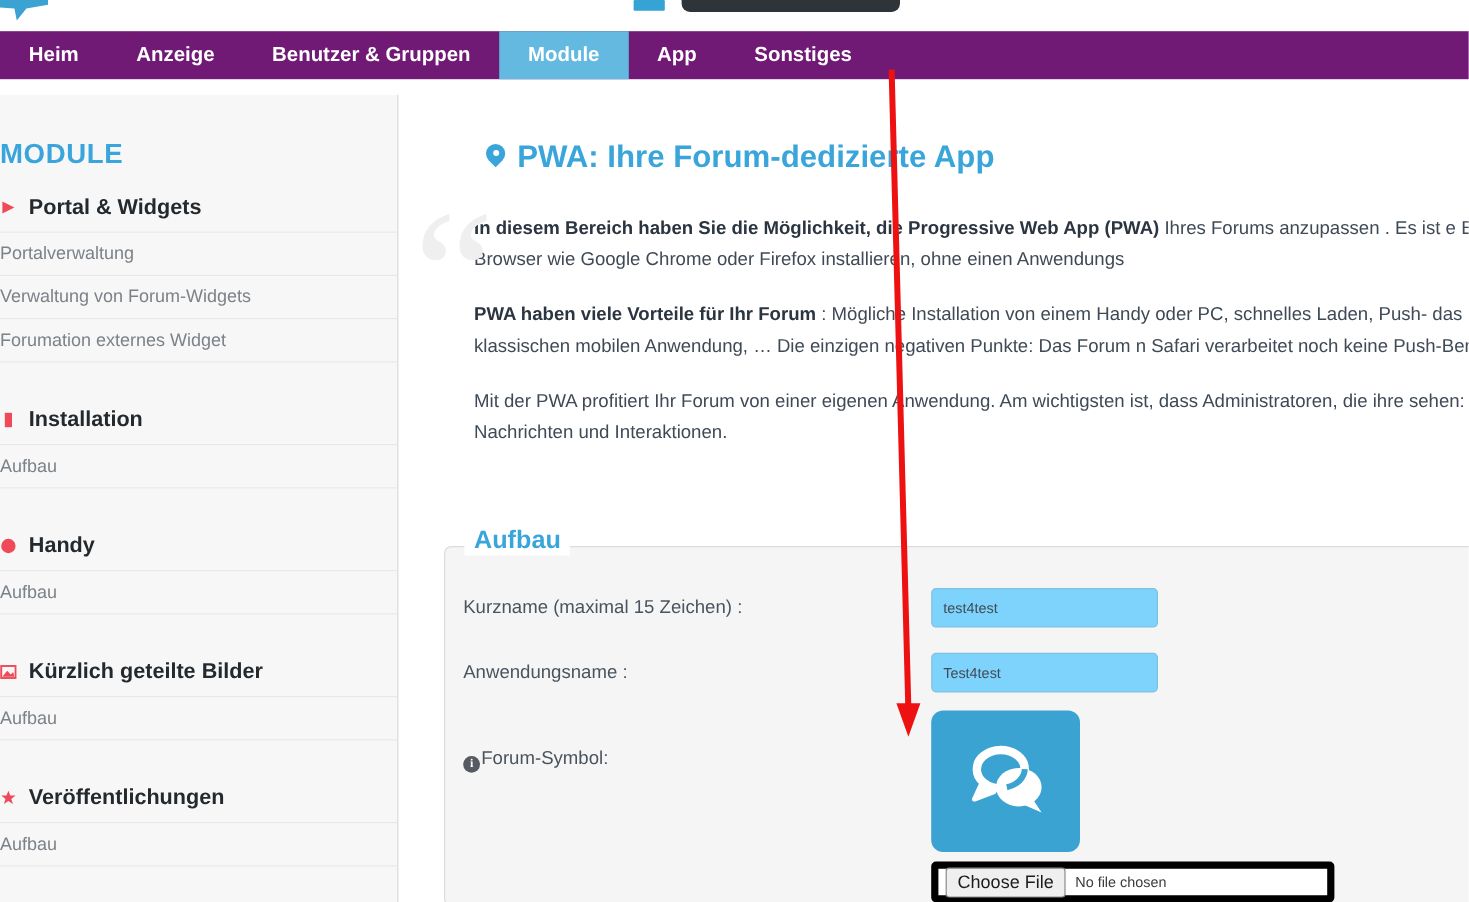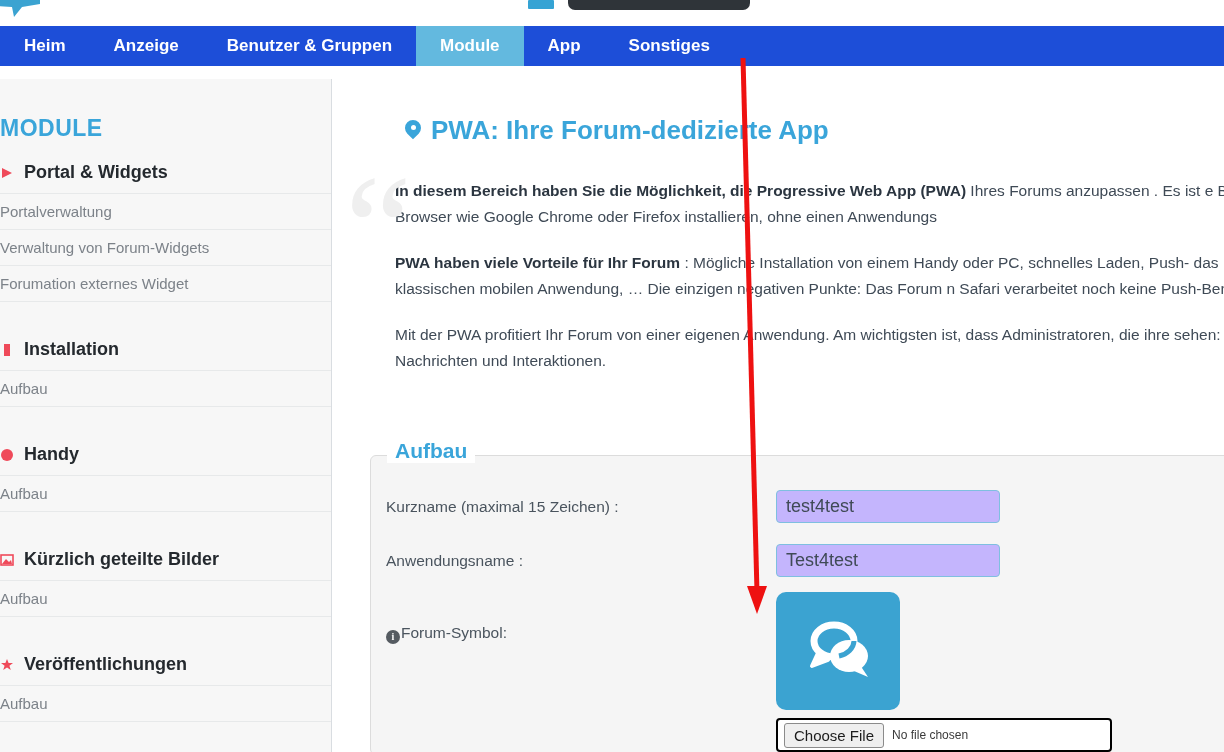--- a/index.html
+++ b/index.html
@@ -21,21 +21,21 @@
     background: #35a3d4; border-radius: 1px;
   }
   .top-dark-bar {
     position: absolute; left: 568px; top: -8px; width: 182px; height: 18px;
     background: #2f3439; border-radius: 7px;
   }
 
   
   .navbar {
     position: absolute; left: 0; top: 26px; width: 1224px; height: 40px;
-    background: #1d4ed8;
+    background: #701a75;
     display: flex; align-items: stretch;
   }
   .nav-item {
     display: flex; align-items: center; justify-content: center;
     color: #ffffff; font-weight: bold; font-size: 17px;
     padding: 0 24px; white-space: nowrap; cursor: pointer;
   }
   .nav-item.active { background: #63b9df; }
   .nav-spacer { flex: 1 1 auto; }
 
@@ -100,37 +100,37 @@
     position: absolute; left: 37px; top: 376px; width: 980px; height: 300px;
     border: 1px solid #dcdcdc; border-radius: 6px; background: #f5f5f5;
   }
   .legend {
     position: absolute; left: 16px; top: -17px; background: #ffffff;
     padding: 0 8px; color: #3aa5da; font-size: 21px; font-weight: bold;
   }
   .frow { position: absolute; display: flex; align-items: flex-start; }
   .flabel { color: #4a545e; font-size: 15.5px; }
   .finput {
-    width: 224px; height: 33px; border: 1px solid #7fbfe0; border-radius: 4px;
-    background: #c4b5fd; color: #3f4a56; font-size: 18px;
+    width: 189px; height: 33px; border: 1px solid #7fbfe0; border-radius: 4px;
+    background: #7dd3fc; color: #3f4a56; font-size: 12px;
     font-family: "Liberation Sans", sans-serif; padding: 0 9px;
   }
   .info-ic {
     display: inline-flex; align-items: center; justify-content: center;
     width: 14px; height: 14px; border-radius: 50%; background: #555b61;
     color: #fff; font-size: 10px; font-weight: bold;
     font-family: "Liberation Serif", serif; margin-right: 1px;
     position: relative; top: 2px;
   }
   .app-icon {
     width: 124px; height: 118px; background: #3ba3d1; border-radius: 10px;
     display: flex; align-items: center; justify-content: center;
   }
   .filebox {
-    width: 336px; height: 34px; border: 2px solid #000000; border-radius: 4px;
+    width: 336px; height: 34px; border: 6px solid #000000; border-radius: 4px;
     background: #ffffff; display: flex; align-items: center; padding: 0 6px; gap: 8px;
   }
   .choose-btn {
     border: 1px solid #8b8b8b; background: #efefef; border-radius: 3px;
     font-size: 15px; color: #1c1c1c; padding: 3px 9px;
     font-family: "Liberation Sans", sans-serif; cursor: pointer;
   }
   .nofile { font-size: 12px; color: #3a3a3a; }
 
   

